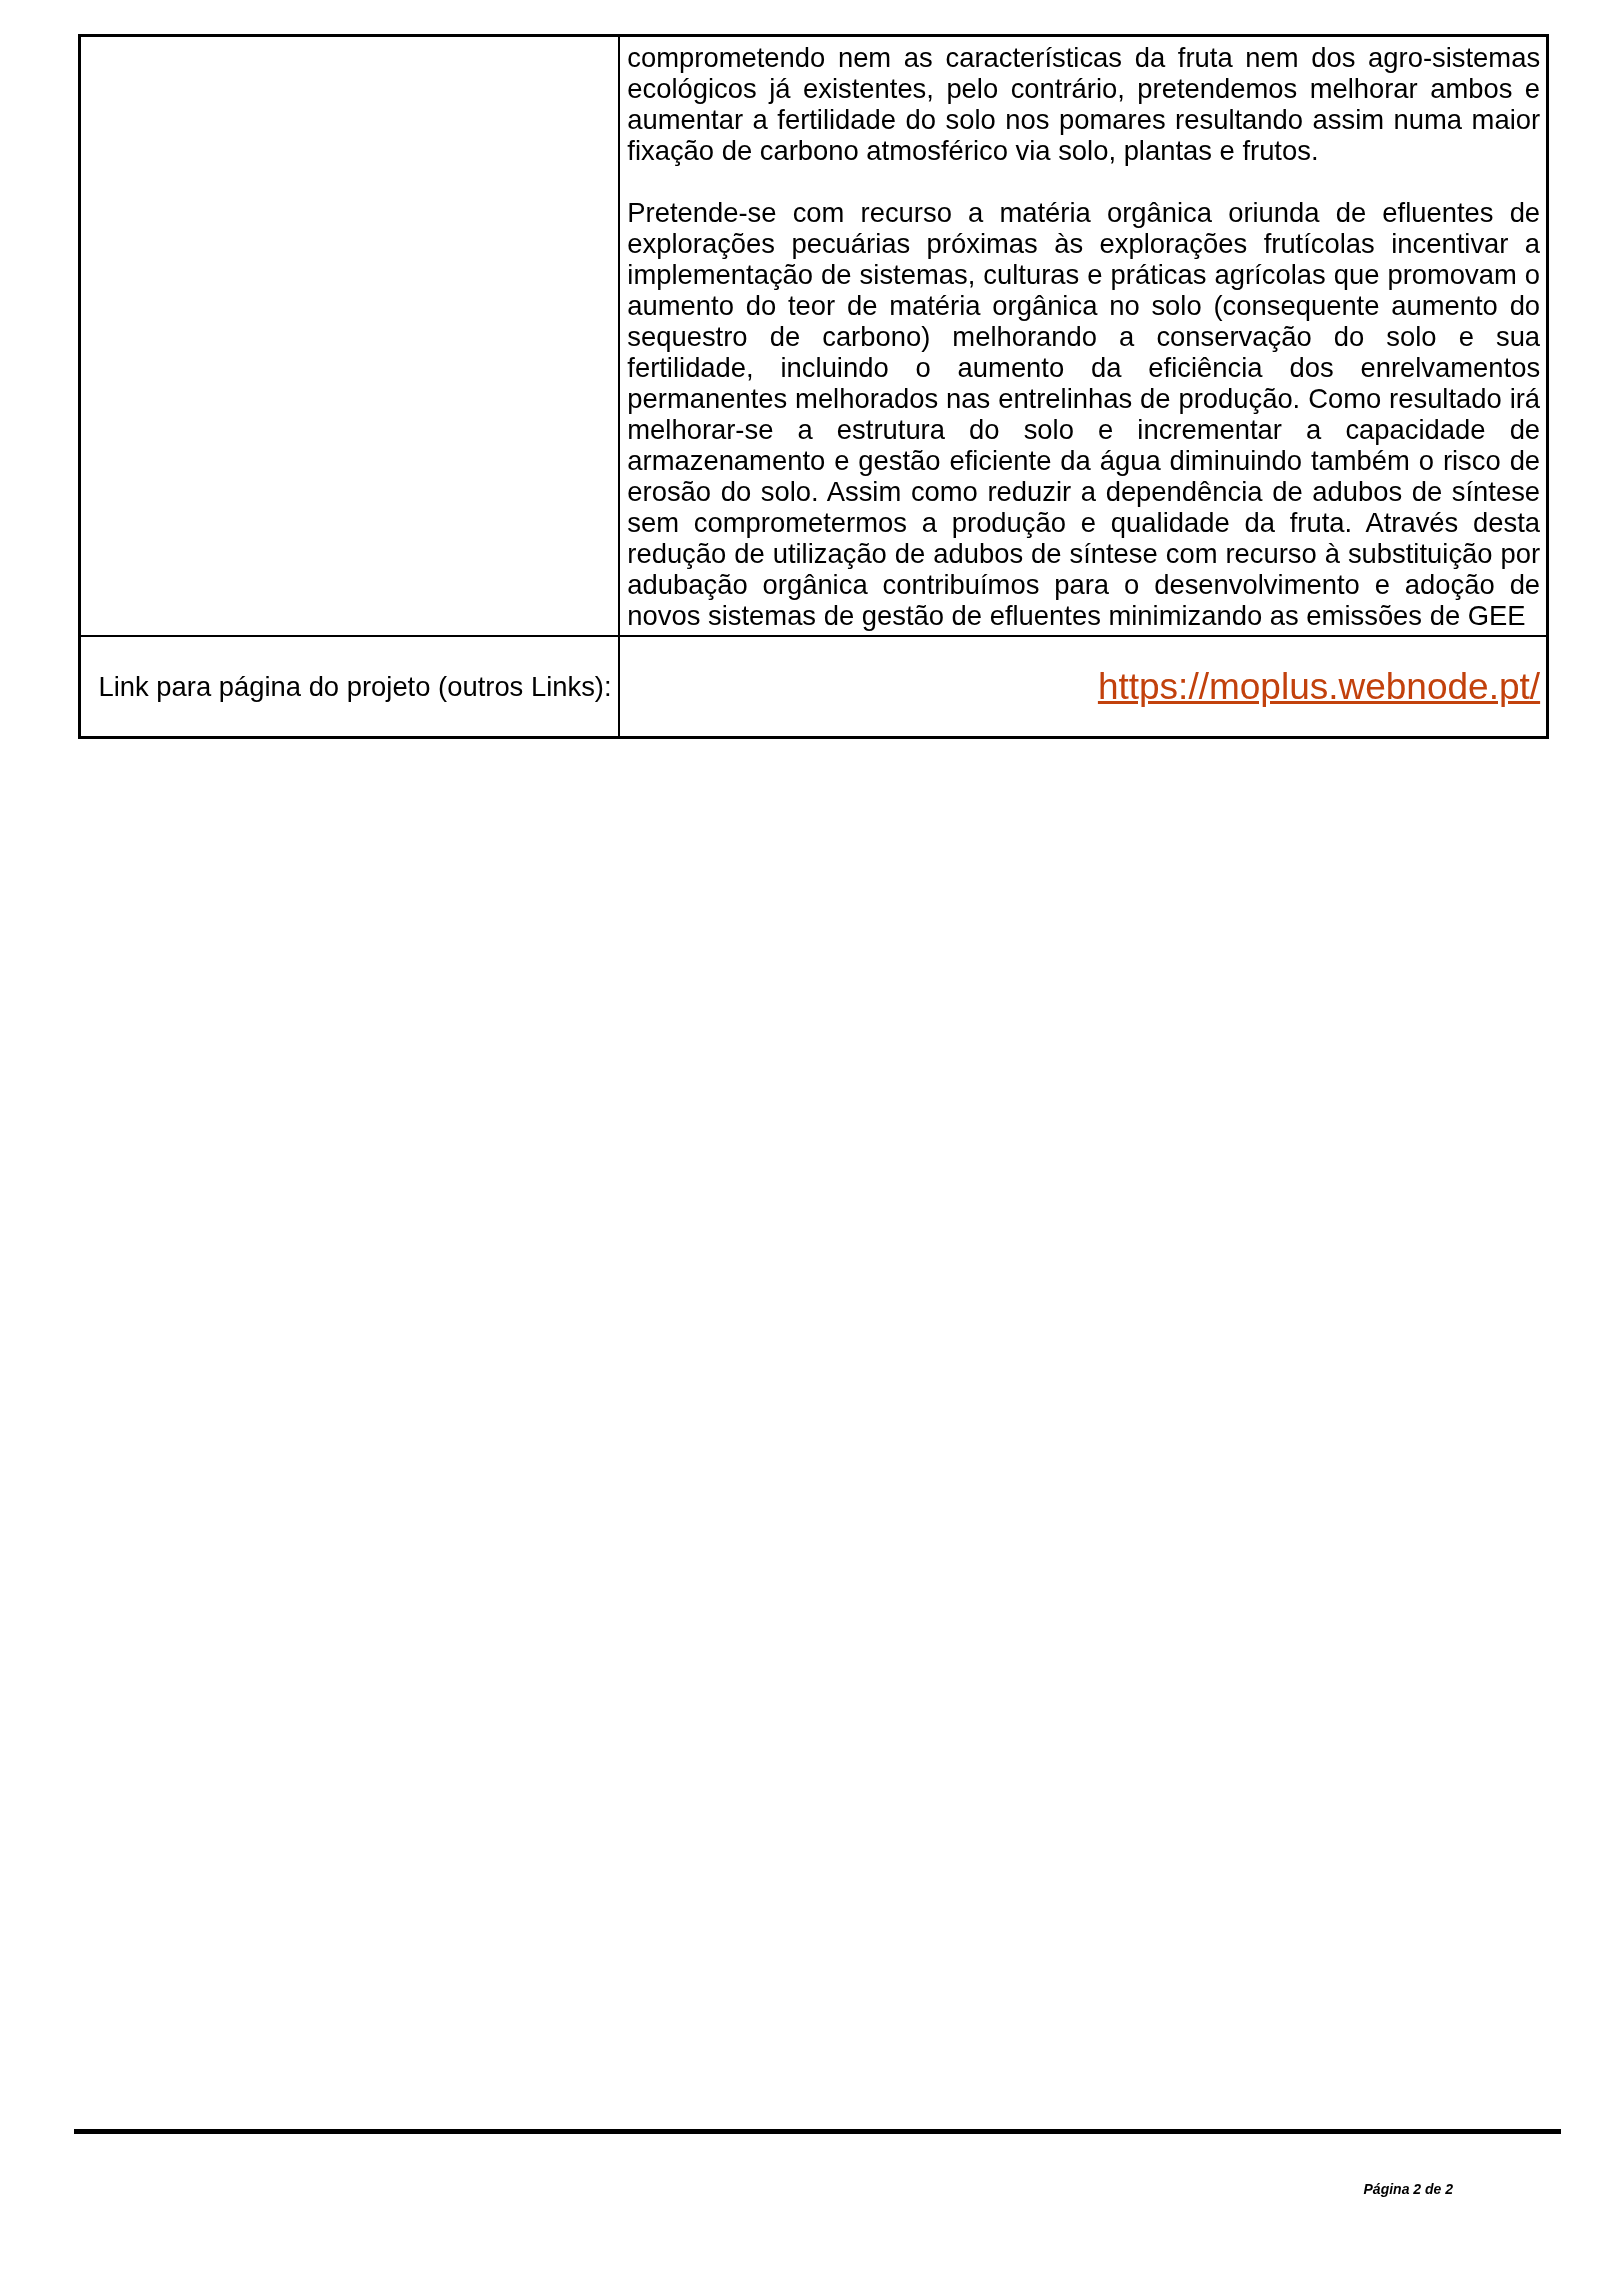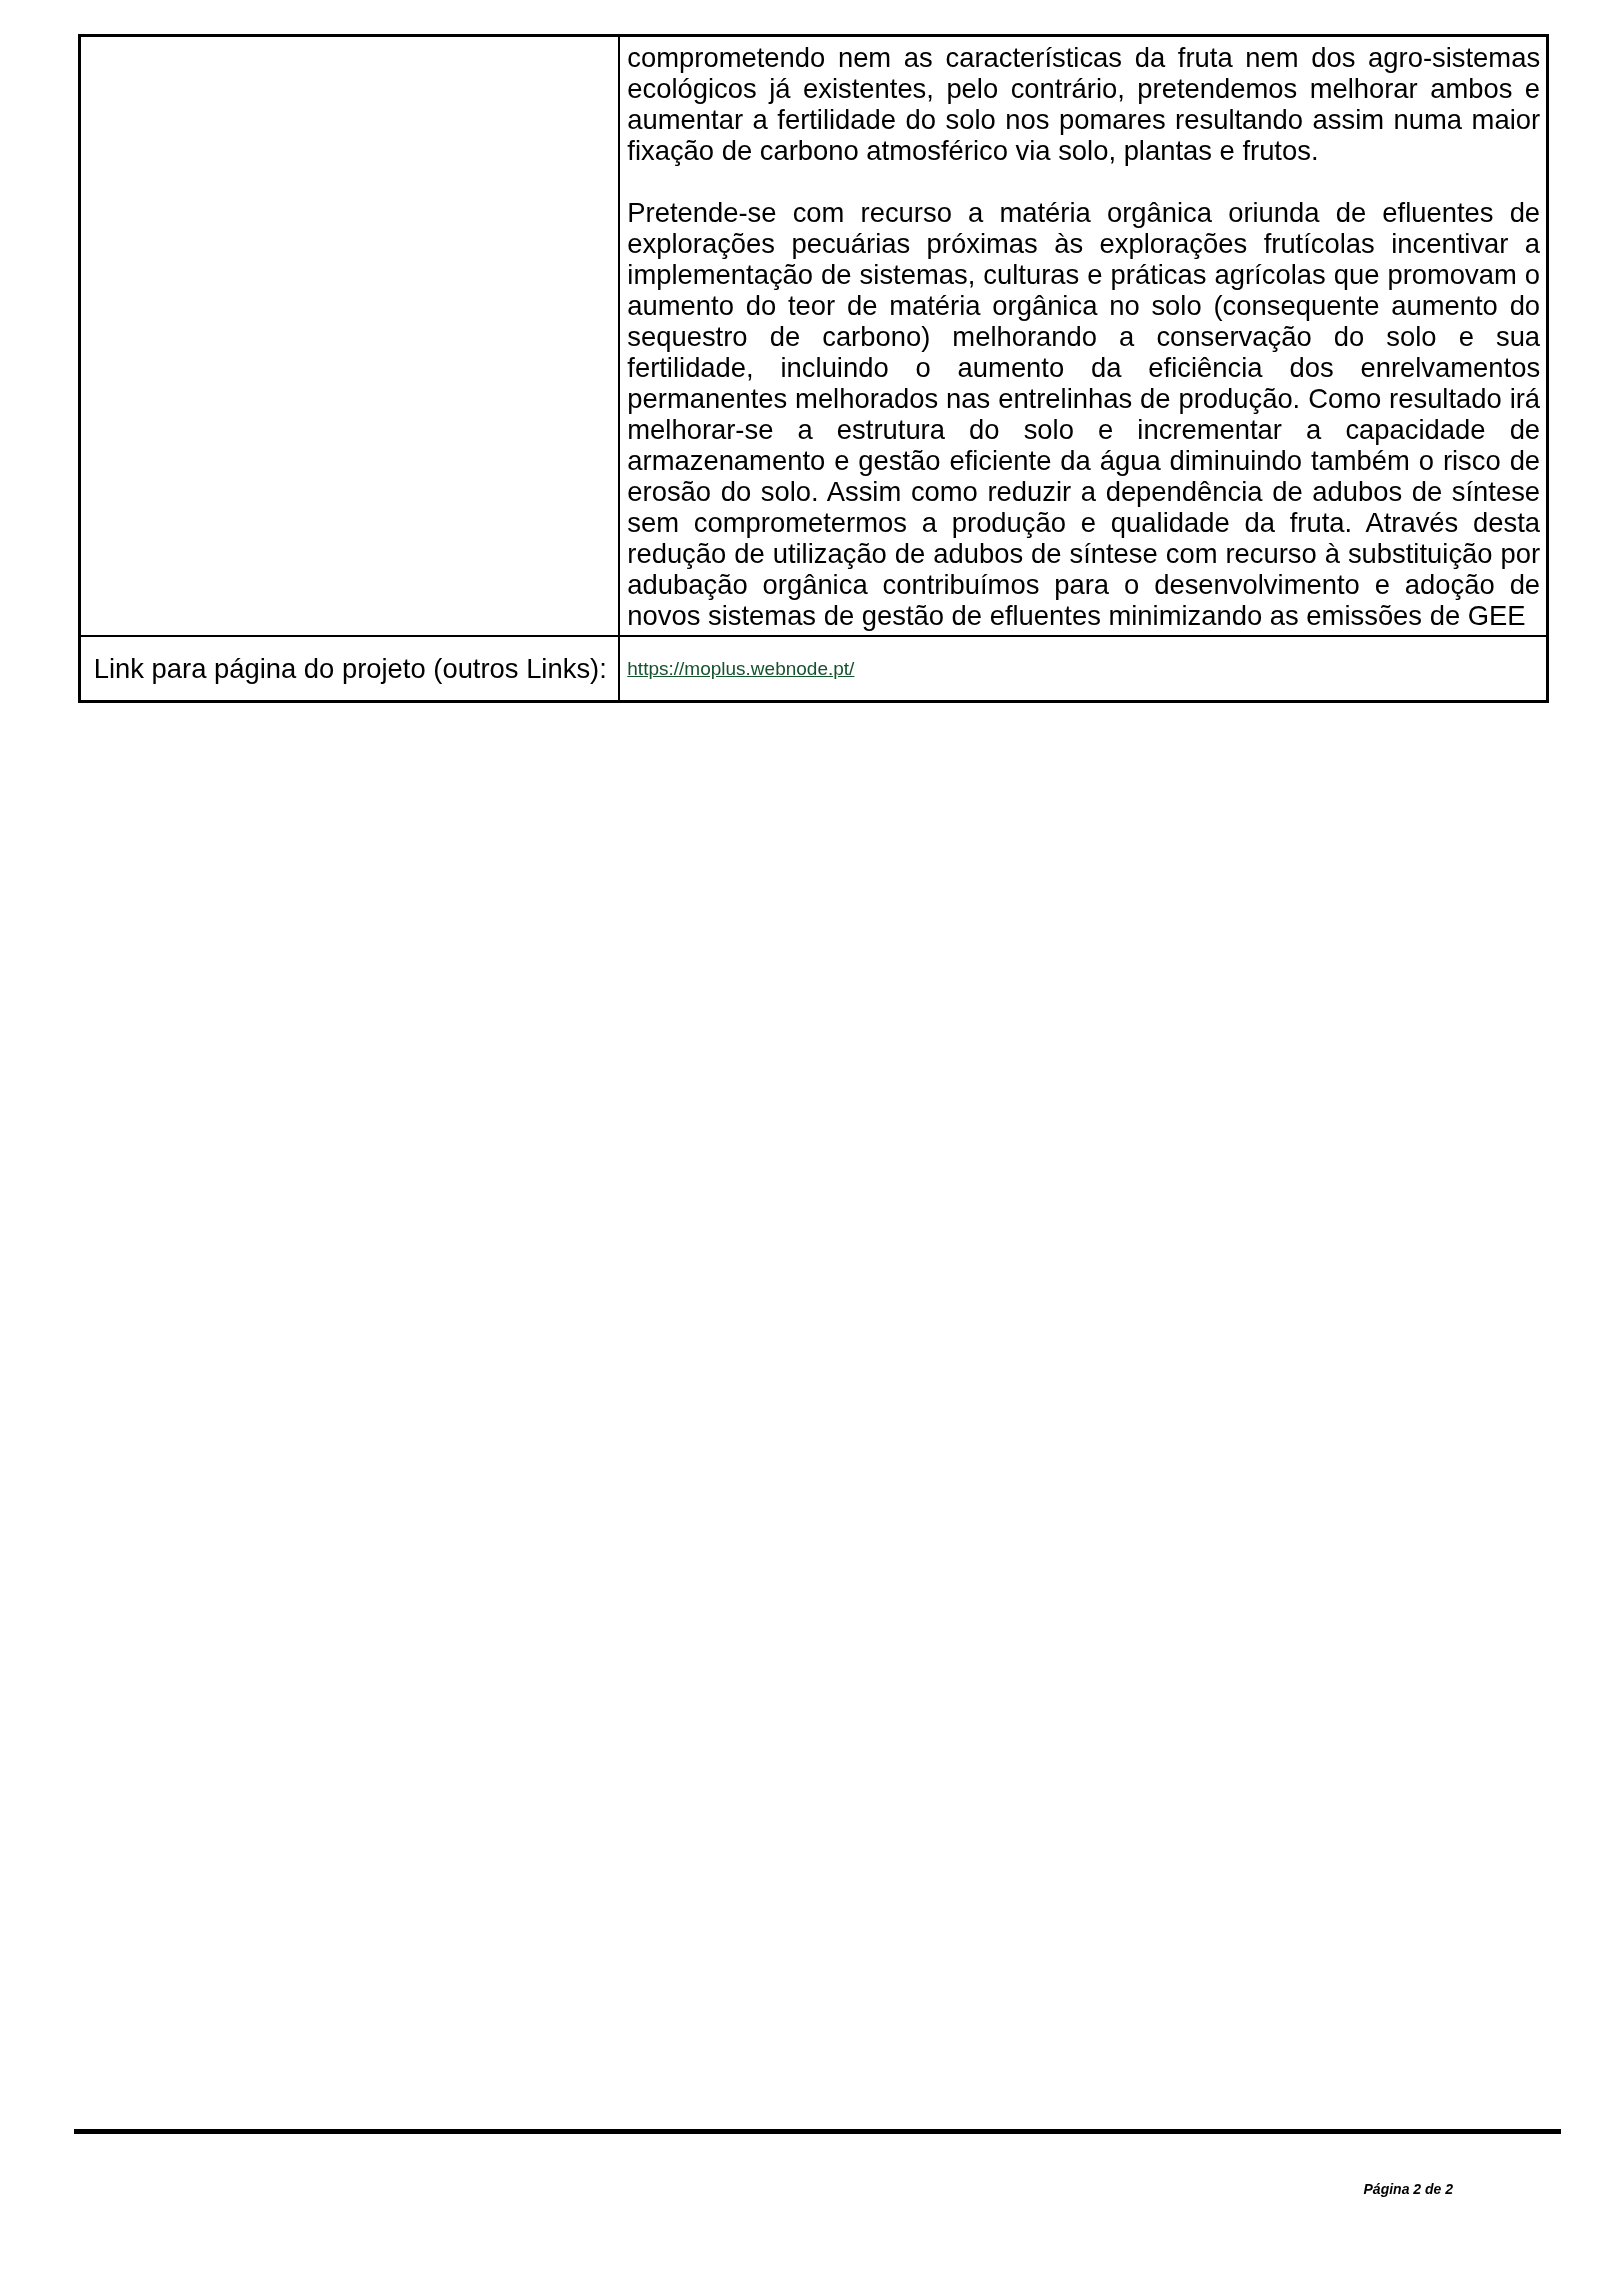--- a/index.html
+++ b/index.html
@@ -23,44 +23,44 @@
     border: 3.9px solid #000000;
   }
   table.form-table td {
     border: 2.9px solid #000000;
     vertical-align: top;
     margin-left: 43px;
   }
   col.c1 { width: 539px; }
   col.c2 { width: 929px; }
   tr.desc-row td { height: 590px; }
-  tr.link-row td { height: 66px; vertical-align: middle; }
+  tr.link-row td { height: 102px; vertical-align: middle; text-align: right; }
   td.value-cell {
     padding: 4.9px 5.9px 3.9px 7.8px;
   }
   td.value-cell p {
     font-size: 27.4px;
     line-height: 31px;
     text-align: justify;
     color: #000000;
   }
   td.value-cell p + p { margin-top: 31px; }
   td.label-cell {
     padding: 3.9px 5.9px 3.9px 12.7px;
     font-size: 27.4px;
     line-height: 31px;
   }
   td.link-cell {
     padding: 3.9px 5.9px 3.9px 7.8px;
     vertical-align: middle;
   }
   td.link-cell a {
-    font-size: 19px;
+    font-size: 37px;
     line-height: 31px;
-    color: #14532d;
+    color: #c2410c;
     text-decoration: underline;
     word-break: break-all;
   }
   .footer-rule {
     position: absolute;
     left: 74px;
     top: 2129px;
     width: 1487px;
     height: 4.9px;
     background: #000000;

